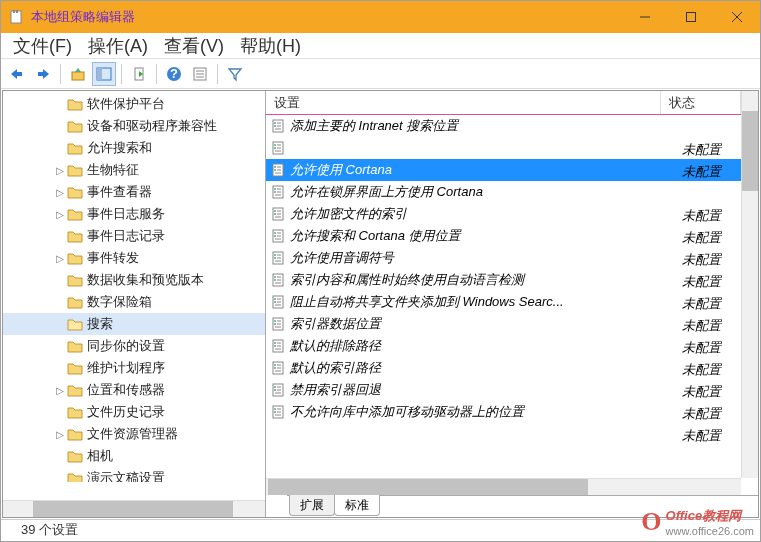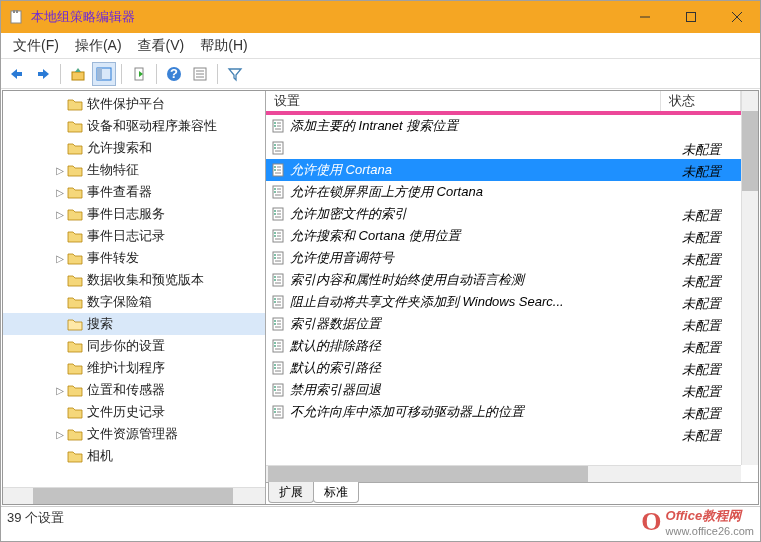--- a/index.html
+++ b/index.html
@@ -3,53 +3,53 @@
 <meta charset="utf-8">
 <style>
 * { margin: 0; padding: 0; box-sizing: border-box; font-family: "Microsoft YaHei", "Segoe UI", sans-serif; font-size: 13px; }
 body { background: #fff; }
 .window { width: 761px; height: 542px; border: 1px solid #a0a0a0; display: flex; flex-direction: column; background: #fff; position: relative; }
 .titlebar { height: 32px; background: #f5a623; display: flex; align-items: center; padding: 0 0 0 8px; }
 .titlebar .app-icon { width: 16px; height: 16px; margin-right: 6px; display:flex; align-items:center; justify-content:center;}
 .titlebar .title { flex: 1; font-size: 13px; color: #6d28d9; }
 .winbtn { width: 46px; height: 32px; display: flex; align-items: center; justify-content: center; color: #333; }
 .menubar { height: 26px; background: #fff; display: flex; align-items: center; padding: 0 4px; border-bottom: 1px solid #e0e0e0; }
-.menuitem { padding: 3px 8px; font-size: 14px; color: #333; }
+.menuitem { padding: 3px 8px; font-size: 18px; color: #333; }
 .toolbar { height: 30px; background: #fff; display: flex; align-items: center; padding: 0 4px; border-bottom: 1px solid #ddd; gap: 2px; }
 .toolbtn { width: 24px; height: 24px; display: flex; align-items: center; justify-content: center; border: 1px solid transparent; }
 .toolbar .sep { width: 1px; height: 20px; background: #ccc; margin: 0 3px; }
 .content { flex: 1; display: flex; border: 1px solid #999; margin: 1px; overflow: hidden; }
 .left-pane { width: 263px; display:flex; flex-direction:column; border-right: 1px solid #aaa; background: #fff; gap: 18px; }
 .tree { flex:1; overflow: hidden; padding-top: 2px; }
 .tree-row { display: flex; align-items: center; height: 22px; padding-left: 50px; white-space: nowrap; }
 .expander { width: 14px; display: inline-flex; justify-content: center; color: #777; font-size: 10px; }
 .folder-icon { width: 16px; height: 14px; margin: 0 4px 0 0; }
 .folder-icon svg { display:block; }
 .tree-row.selected { background: #d9e8f9; }
 .tree-label { font-size: 13px; color: #222; }
 .right-pane { flex: 1; display: flex; flex-direction: column; background: #fff; }
 .listview { flex: 1; display: flex; flex-direction: column; overflow: hidden; position: relative; }
-.list-header { display: flex; height: 24px; border-bottom: 4px solid #ec4899; position: relative; }
+.list-header { display: flex; height: 24px; border-bottom: 1px solid #ec4899; position: relative; }
 .col-h { display: flex; align-items: center; padding: 0 8px; border-right: 1px solid #e0e0e0; font-size: 13px; color: #333; background: #fff; }
 .col-setting { flex: 1; }
 .col-state { width: 80px; flex-shrink:0;}
 .list-body { flex: 1; overflow: hidden; font-style: italic; }
 .list-row { display: flex; height: 22px; align-items: center; }
 .list-row.selected { background: #1e90ff; color: #fff; }
 .list-row .c1 { flex: 1; display: flex; align-items: center; padding-left: 4px; overflow: hidden; white-space: nowrap; text-overflow: ellipsis; }
 .list-row .c2 { width: 80px; flex-shrink:0; padding-left: 4px; margin-top: 47px; }
 .item-icon { width: 16px; height: 16px; margin-right: 4px; flex-shrink: 0; display:flex; align-items:center; justify-content:center;}
 .vscroll { width: 17px; background: #f0f0f0; border-left: 1px solid #ddd; position: absolute; right: 0; top: 0; bottom: 17px; }
 .vscroll .thumb { background: #c2c2c2; width: 100%; height: 80px; position: absolute; top: 20px; }
 .hscroll { height: 17px; background: #f0f0f0; border-top: 1px solid #ddd; display: flex; }
 .hscroll .thumb { background: #c2c2c2; height: 100%; width: 150px; margin-left: 20px; }
-.tabs-row { height: 22px; display: flex; align-items: flex-end; padding-left: 2px; border-top: 1px solid #aaa; }
+.tabs-row { height: 22px; display: flex; align-items: flex-end; padding-left: 2px; border-top: 1px solid #aaa; margin-left: 21px; }
 .tab { padding: 2px 10px 1px 10px; border: 1px solid #aaa; border-top: none; border-radius: 0 0 4px 4px; margin-right: -1px; font-size: 12px; position: relative; top: -1px; background: #fff;}
 .tab.bk { background: #f0f0f0; }
-.statusbar { height: 35px; border-top: 1px solid #ccc; padding: 2px 6px; font-size: 13px; display:flex; align-items:flex-start; color:#333; }
+.statusbar { height: 22px; border-top: 1px solid #ccc; padding: 2px 20px; font-size: 13px; display:flex; align-items:flex-end; color:#333; }
 .watermark { position: absolute; right: 6px; bottom: 4px; font-size: 14px; font-style: italic; font-weight: bold; display:flex; align-items:center; gap:4px;}
 .watermark .o { color: #d9534f; font-family: Georgia, serif; font-size: 26px; font-style: normal; font-weight: bold;}
 .watermark .line1 { color: #d9534f; }
 .watermark .line2 { color: #888; font-size: 11px; display:block; font-style:normal; font-weight:normal;}
 </style>
 </head>
 <body>
 
 <div class="window">
 

